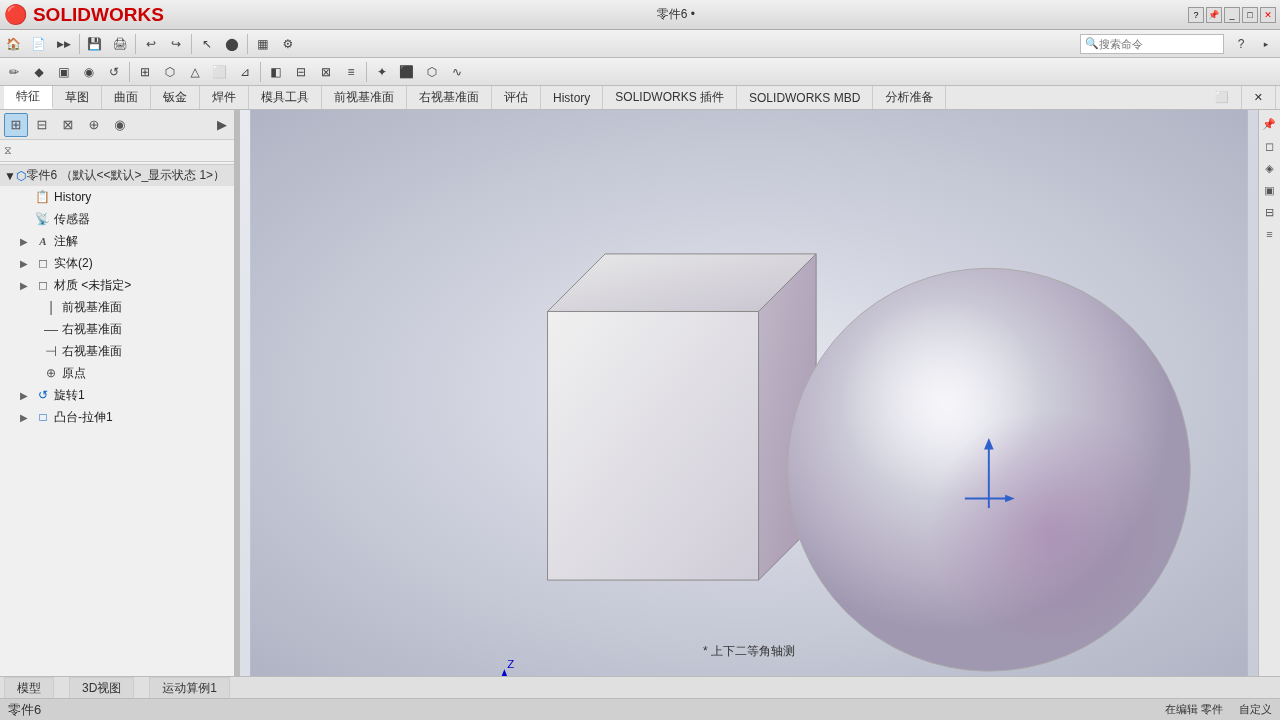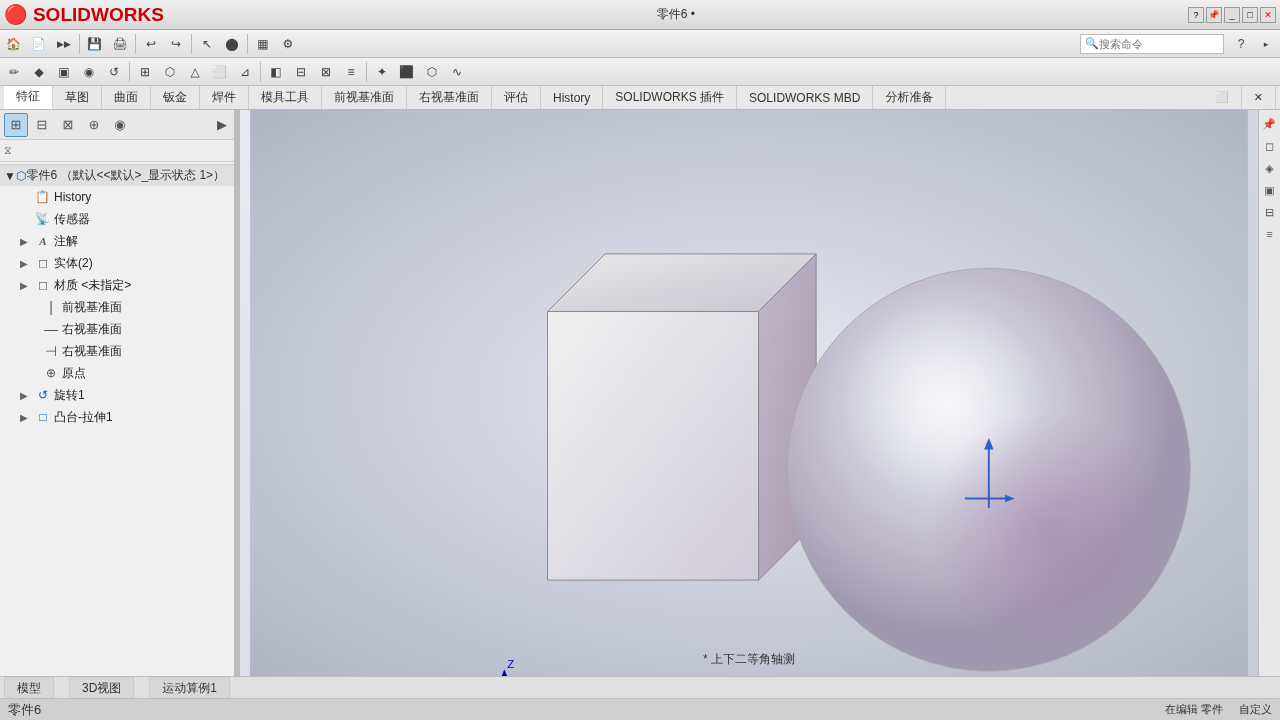--- a/index.html
+++ b/index.html
@@ -558,21 +558,21 @@
       <text x="307" y="643" font-size="12" fill="#cc0000">X</text>
       <text x="215" y="615" font-size="12" fill="#00aa00">Y</text>
       <text x="268" y="582" font-size="12" fill="#0000cc">Z</text>
 
       <line x1="770" y1="350" x2="770" y2="415" stroke="#3060cc" stroke-width="2"></line>
       <polygon points="770,342 765,354 775,354" fill="#3060cc"></polygon>
       <line x1="745" y1="405" x2="790" y2="405" stroke="#3060cc" stroke-width="2"></line>
       <polygon points="797,405 787,401 787,409" fill="#3060cc"></polygon>
     </svg>
 
-    <div id="view-label" style="position:absolute;bottom:8px;left:50%;transform:translateX(-50%);font-size:12px;color:#333;">* 上下二等角轴测</div>
+    <div id="view-label" style="position:absolute;bottom:16px;left:50%;transform:translateX(-50%);font-size:12px;color:#333;">* 上下二等角轴测</div>
 
   </div>
 
   <div id="right-panel">
     <button class="rp-btn" title="Pin">📌</button>
     <button class="rp-btn">◻</button>
     <button class="rp-btn">◈</button>
     <button class="rp-btn">▣</button>
     <button class="rp-btn">⊟</button>
     <button class="rp-btn">≡</button>

